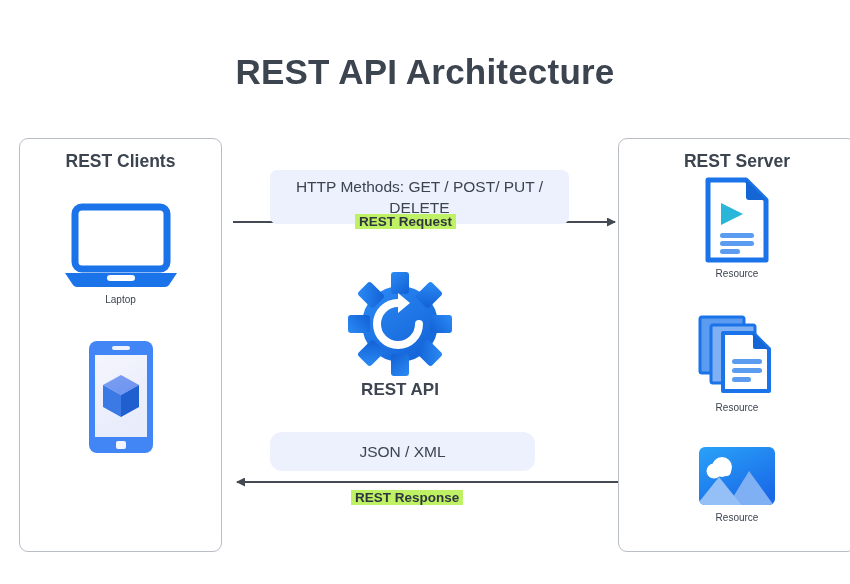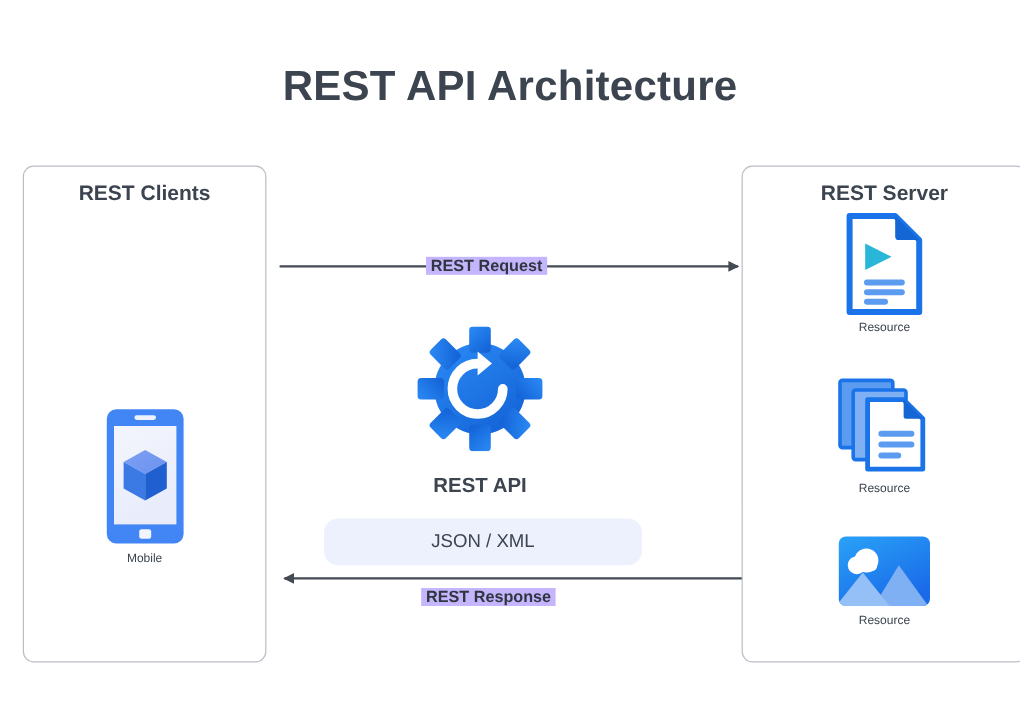--- a/index.html
+++ b/index.html
@@ -93,21 +93,21 @@
   
   #rest-api-node {
     position: absolute;
     left: 335px;
     top: 272px;
     width: 130px;
     text-align: center;
   }
   #rest-api-label {
     display: block;
-    margin-top: 19px;
+    margin-top: 4px;
     font-size: 17px;
     font-weight: bold;
     color: #3c4450;
   }
 
   
   #connectors {
     position: absolute;
     left: 0;
     top: 0;
@@ -136,21 +136,21 @@
   #response-chip {
     left: 270px;
     top: 432px;
     width: 265px;
     padding: 9px 10px;
     border-radius: 12px;
   }
 
   .edge-caption {
     position: absolute;
-    background: #c4b5fd;
+    background: #bef264;
     font-size: 13.5px;
     font-weight: bold;
     color: #2f3640;
     padding: 0 4px;
     white-space: nowrap;
   }
   #request-caption {
     left: 355px;
     top: 214px;
   }
@@ -177,20 +177,28 @@
     </defs>
 
     <line x1="233" y1="222" x2="615" y2="222" stroke="#434a54" stroke-width="2" marker-end="url(#arrow-right)"></line>
 
     <line x1="818" y1="482" x2="237" y2="482" stroke="#434a54" stroke-width="2" marker-end="url(#arrow-left)"></line>
   </svg>
 
   <div class="panel" id="clients-panel">
     <div class="panel-title">REST Clients</div>
 
+    <div class="node" id="client-laptop">
+      <svg class="node-icon" width="116" height="86" viewBox="0 0 116 86" xmlns="http://www.w3.org/2000/svg">
+        <rect x="12" y="4" width="92" height="62" rx="7" ry="7" fill="#ffffff" stroke="#1a73e8" stroke-width="7"></rect>
+        <path d="M2 70 L114 70 L106 82 Q104.5 84 102 84 L14 84 Q11.5 84 10 82 Z" fill="#1a73e8"></path>
+        <path d="M47 72 L69 72 Q72 72 72 75 Q72 78 69 78 L47 78 Q44 78 44 75 Q44 72 47 72 Z" fill="#ffffff"></path>
+      </svg>
+      <span class="node-label">Laptop</span>
+    </div>
 
     <div class="node" id="client-mobile">
       <svg class="node-icon" width="70" height="116" viewBox="0 0 70 116" xmlns="http://www.w3.org/2000/svg">
         <defs>
           <linearGradient id="phoneScreen" x1="0" y1="0" x2="0.4" y2="1">
             <stop offset="0%" stop-color="#f4f5fd"></stop>
             <stop offset="100%" stop-color="#e8ecfb"></stop>
           </linearGradient>
           <linearGradient id="cubeTop" x1="0" y1="0" x2="1" y2="1">
             <stop offset="0%" stop-color="#7c9ff3"></stop>
@@ -199,21 +207,20 @@
         </defs>
         <rect x="3" y="2" width="64" height="112" rx="8" ry="8" fill="#4285f4"></rect>
         <rect x="9" y="16" width="52" height="82" fill="url(#phoneScreen)"></rect>
         <rect x="26" y="7" width="18" height="4" rx="2" ry="2" fill="#eef2fe"></rect>
         <rect x="30" y="102" width="10" height="8" rx="2" ry="2" fill="#f2f5fe"></rect>
 
         <path d="M35 36 L53 46 L35 56 L17 46 Z" fill="url(#cubeTop)"></path>
         <path d="M17 46 L35 56 L35 78 L17 68 Z" fill="#3b7ae4"></path>
         <path d="M53 46 L35 56 L35 78 L53 68 Z" fill="#1f5fd0"></path>
       </svg>
-      <span class="node-label">Mobile</span>
     </div>
   </div>
 
   <div class="panel" id="server-panel">
     <div class="panel-title">REST Server</div>
 
     <div class="node" id="server-res-1">
       <svg class="node-icon" width="70" height="86" viewBox="0 0 70 86" xmlns="http://www.w3.org/2000/svg">
         <path d="M6 3 L44 3 L64 23 L64 83 L6 83 Z" fill="#ffffff" stroke="#1a73e8" stroke-width="5" stroke-linejoin="round"></path>
         <path d="M44 3 L64 23 L47 23 Q44 23 44 20 Z" fill="#1466d4"></path>
@@ -284,18 +291,19 @@
             <rect x="-9" y="-52" width="18" height="22" rx="3" transform="rotate(315)"></rect>
           </g>
         </g>
         <path d="M -2 -21 A 21 21 0 1 0 19 0" fill="none" stroke="#ffffff" stroke-width="8" stroke-linecap="round"></path>
         <path d="M -2 -31 L 10 -21 L -2 -11 Z" fill="#ffffff"></path>
       </g>
     </svg>
     <span id="rest-api-label">REST API</span>
   </div>
 
+  <div class="edge-chip" id="request-chip">HTTP Methods: GET / POST/ PUT / DELETE</div>
   <div class="edge-caption" id="request-caption">REST Request</div>
 
   <div class="edge-chip" id="response-chip">JSON / XML</div>
   <div class="edge-caption" id="response-caption">REST Response</div>
 
 </div>
 
 </body></html>

